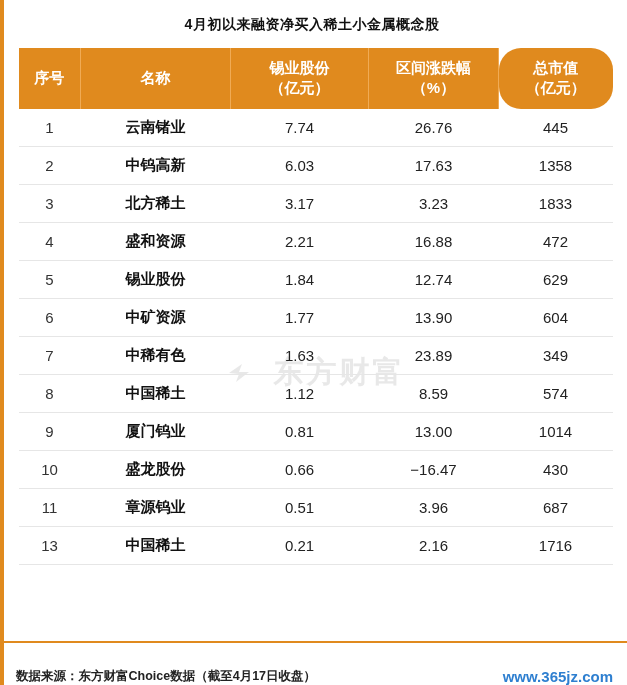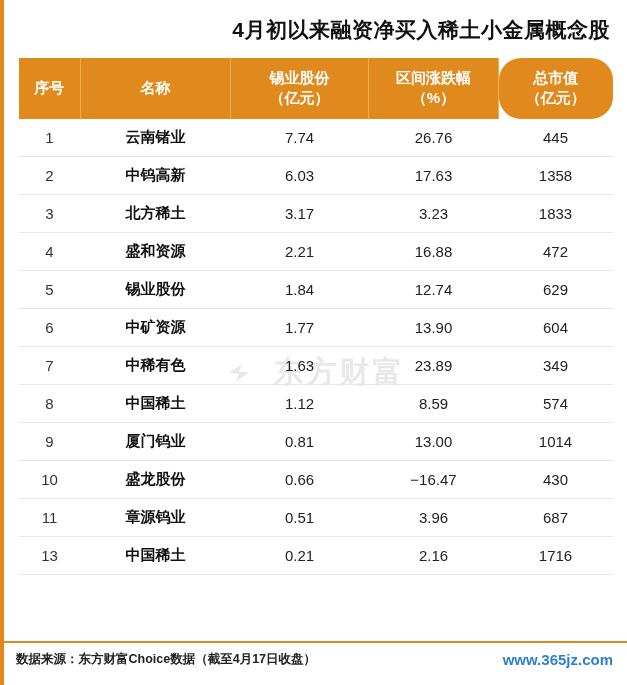--- a/index.html
+++ b/index.html
@@ -16,24 +16,24 @@
     position: relative;
   }
   .page {
     position: relative;
     width: 627px;
     height: 685px;
     box-sizing: border-box;
     border-left: 4px solid #e08a1e;
   }
   .title {
-    font-size: 21px;
+    font-size: 14px;
     font-weight: bold;
     color: #111111;
-    text-align: right;
+    text-align: center;
     padding: 16px 17px 14px 10px;
     letter-spacing: 0.5px;
   }
   table.data-table {
     width: 594px;
     margin: 0 auto;
     border-collapse: collapse;
     table-layout: fixed;
     position: relative;
     z-index: 2;
@@ -98,21 +98,21 @@
   .wm-logo svg { display: block; }
 
   .footer {
     position: absolute;
     left: 0;
     right: 0;
     bottom: 0;
     height: 44px;
     border-top: 2px solid #e08a1e;
     display: flex;
-    align-items: flex-start;
+    align-items: flex-end;
     justify-content: space-between;
     padding: 8px 14px 0 12px;
     box-sizing: border-box;
     background: #ffffff;
   }
   .footer-source {
     font-size: 12.5px;
     font-weight: bold;
     color: #222222;
   }

